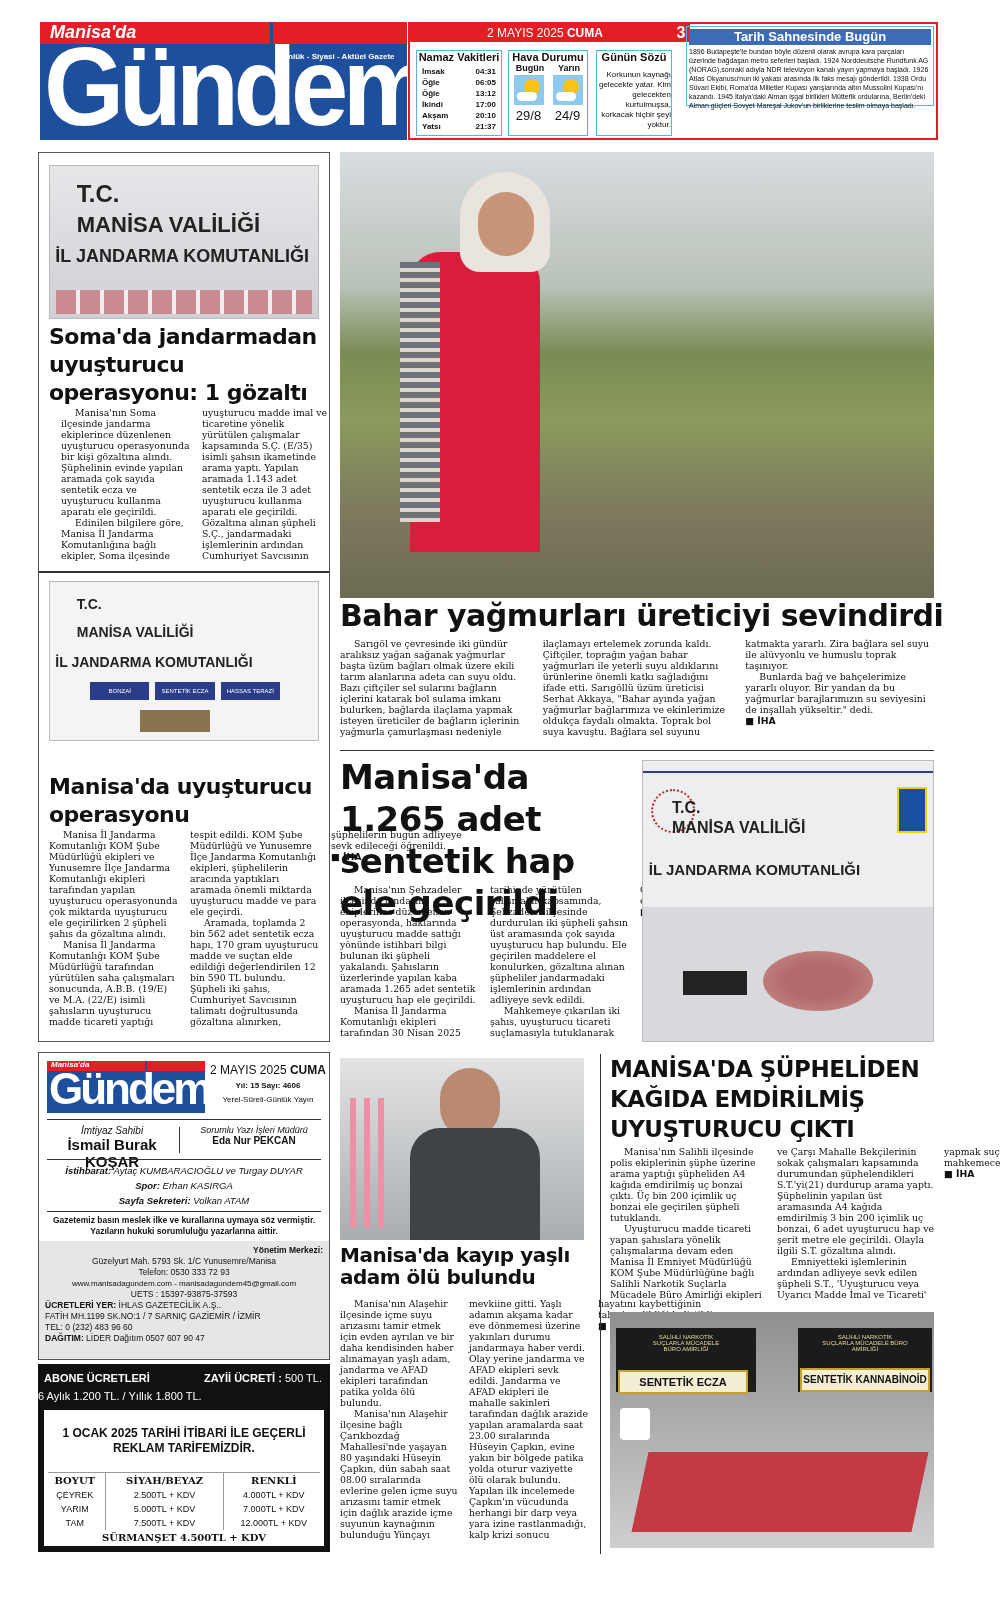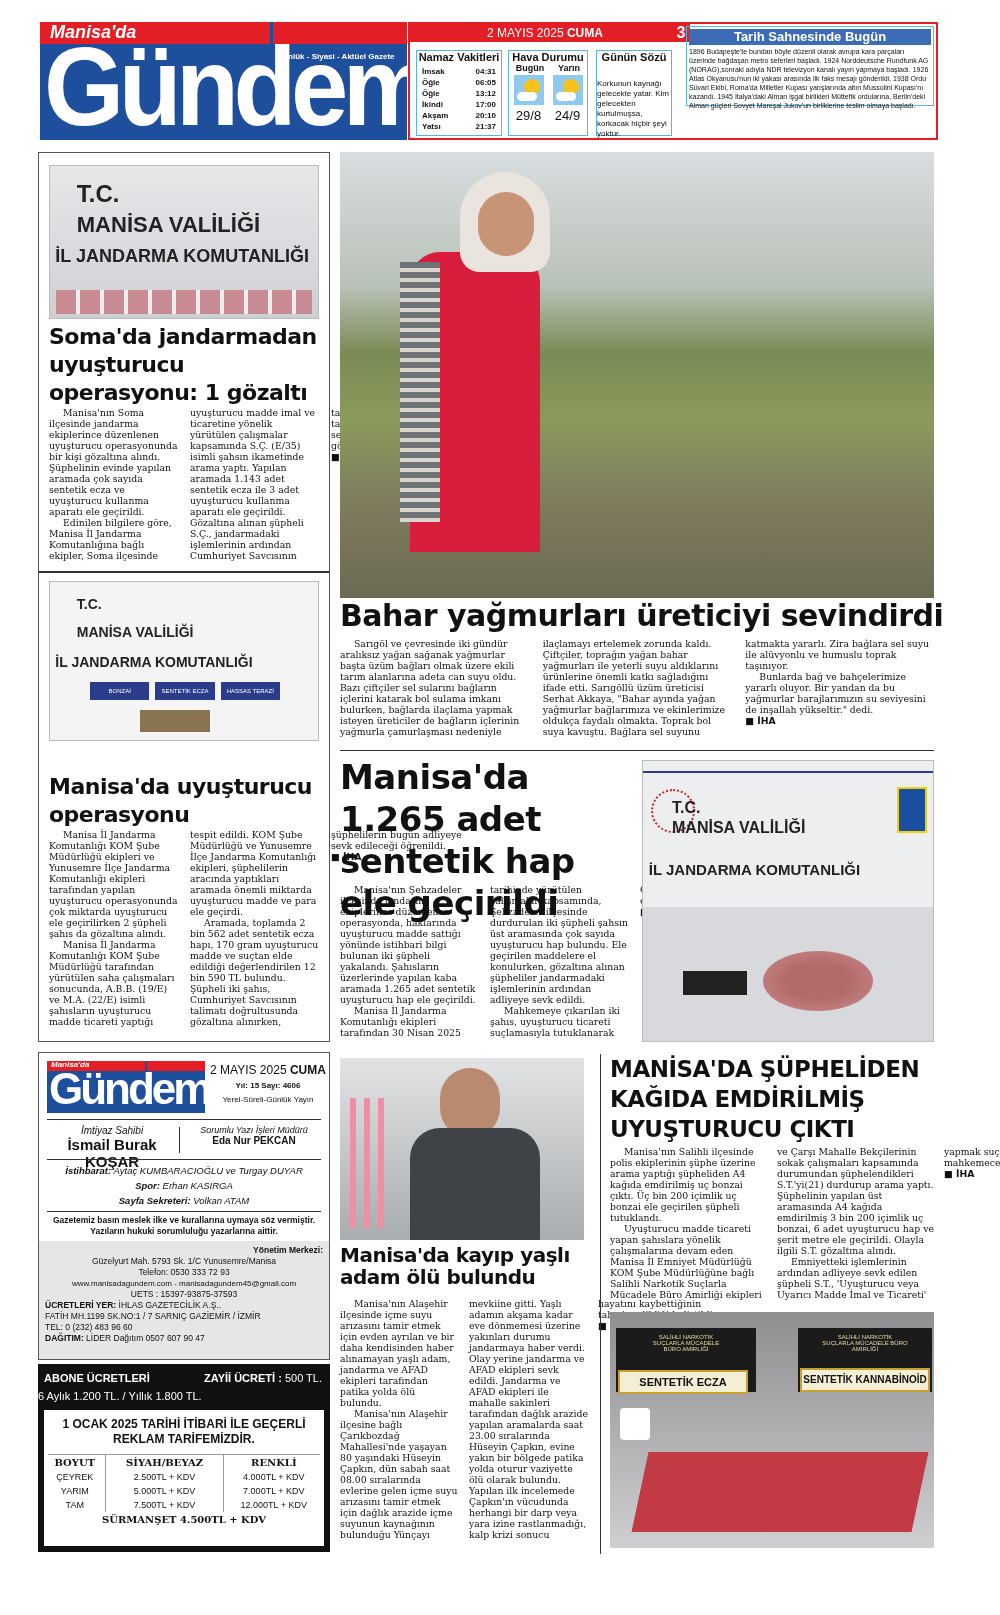--- a/index.html
+++ b/index.html
@@ -22,21 +22,21 @@
 .namaz table{font:bold 8px "Liberation Sans",sans-serif;width:100%;margin-top:2px;padding:0 3px}
 .namaz td:last-child{text-align:right}
 .hava{left:98px;width:80px}
 .hava .days{display:flex;justify-content:space-around;font:bold 9px "Liberation Sans",sans-serif}
 .hava .icons{display:flex;justify-content:space-around;margin-top:2px}
 .wicon{width:30px;height:30px;background:#8ec9ee;position:relative}
 .wicon .sun{position:absolute;right:4px;top:4px;width:16px;height:16px;border-radius:50%;background:#f7c21b}
 .wicon .cloud{position:absolute;left:3px;bottom:4px;width:20px;height:9px;border-radius:6px;background:#fff}
 .hava .temps{display:flex;justify-content:space-around;font:13px "Liberation Sans",sans-serif;margin-top:3px}
 .soz{left:186px;width:76px}
-.soz p{font:8px/10px "Liberation Sans",sans-serif;text-align:left;margin-top:16px}
+.soz p{font:8px/10px "Liberation Sans",sans-serif;text-align:right;margin-top:7px}
 .tarih{position:absolute;left:276px;top:2px;width:248px;height:80px;border:1px solid #5ab4e0;padding:2px}
 .tarih h3{background:#3d6cb7;color:#fff;font:bold 13px "Liberation Sans",sans-serif;text-align:center;height:16px;line-height:16px}
 .tarih p{font:7px/9px "Liberation Sans",sans-serif;margin-top:2px}
 
 .leftbox{left:38px;top:152px;width:292px;height:890px;border:1px solid #555}
 .photo{background:linear-gradient(#e7e7ea,#cfd0d4);border:1px solid #bbb;overflow:hidden}
 .sign{position:absolute;left:10%;right:10%;text-align:left;font:bold 22px "Liberation Sans",sans-serif;color:#222}
 .headline{font-family:"DejaVu Sans",sans-serif;font-weight:bold;color:#111;letter-spacing:-0.5px}
 .body2{column-count:2;column-gap:10px;font:9.3px/11px "DejaVu Serif",serif;text-align:left}
 .body3{column-count:3;column-gap:14px;font:9.3px/11px "DejaVu Serif",serif}
@@ -135,21 +135,21 @@
 </div>
 
 <div class="abs leftbox">
   <div class="photo abs" style="left:10px;top:12px;width:270px;height:154px">
     <div class="sign" style="top:14px;font-size:24px">T.C.</div>
     <div class="sign" style="top:46px;font-size:22px">MANİSA VALİLİĞİ</div>
     <div class="sign" style="top:80px;font-size:18px;left:2%;right:2%">İL JANDARMA KOMUTANLIĞI</div>
     <div class="abs" style="left:6px;bottom:4px;right:6px;height:24px;background:repeating-linear-gradient(90deg,#c98a92 0 20px,#eee 20px 24px)"></div>
   </div>
   <div class="abs headline" style="left:10px;top:170px;width:280px;font-size:22px;line-height:28px">Soma'da jandarmadan uyuşturucu operasyonu: 1 gözaltı</div>
-  <div class="abs body2" style="left:10px;top:254px;width:272px;height:158px">
+  <div class="abs body2" style="left:22px;top:254px;width:272px;height:158px">
     <p>Manisa'nın Soma ilçesinde jandarma ekiplerince düzenlenen uyuşturucu operasyonunda bir kişi gözaltına alındı. Şüphelinin evinde yapılan aramada çok sayıda sentetik ecza ve uyuşturucu kullanma aparatı ele geçirildi.</p>
     <p>Edinilen bilgilere göre, Manisa İl Jandarma Komutanlığına bağlı ekipler, Soma ilçesinde uyuşturucu madde imal ve ticaretine yönelik yürütülen çalışmalar kapsamında S.Ç. (E/35) isimli şahsın ikametinde arama yaptı. Yapılan aramada 1.143 adet sentetik ecza ile 3 adet uyuşturucu kullanma aparatı ele geçirildi. Gözaltına alınan şüpheli S.Ç., jandarmadaki işlemlerinin ardından Cumhuriyet Savcısının talimatıyla 01 Mayıs tarihinde adli makamlara sevk edilmek üzere gözaltına alındı.</p>
     <span class="iha">■ İHA</span>
   </div>
   <div class="abs hr" style="left:0;right:0;top:418px"></div>
 
   <div class="photo abs" style="left:10px;top:428px;width:270px;height:160px;background:#f4f4f4">
     <div class="sign" style="top:14px;font-size:14px">T.C.</div>
     <div class="sign" style="top:42px;font-size:14px">MANİSA VALİLİĞİ</div>
     <div class="sign" style="top:72px;font-size:14px;left:2%;right:2%">İL JANDARMA KOMUTANLIĞI</div>
@@ -239,21 +239,21 @@
     <div>TEL: 0 (232) 483 96 60</div>
     <div><b>DAĞITIM:</b> <span>LİDER Dağıtım 0507 607 90 47</span></div>
   </div>
 </div>
 
 <div class="abs abone">
   <div class="abs" style="left:6px;top:8px;color:#fff;font:bold 11px 'Liberation Sans',sans-serif">ABONE ÜCRETLERİ</div>
   <div class="abs" style="right:8px;top:8px;color:#fff;font:11px 'Liberation Sans',sans-serif"><b>ZAYİİ ÜCRETİ :</b> <span>500 TL.</span></div>
   <div class="abs" style="left:0;right:0;top:26px;color:#fff;text-align:left;font:11px 'Liberation Sans',sans-serif">6 Aylık 1.200 TL.   /   Yıllık 1.800 TL.</div>
   <div class="tarife">
-    <div style="text-align:center;font:bold 12px/15px 'Liberation Sans',sans-serif;padding:7px 10px">1 OCAK 2025 TARİHİ İTİBARİ İLE GEÇERLİ REKLAM TARİFEMİZDİR.</div>
+    <div style="text-align:center;font:bold 12px/15px 'Liberation Sans',sans-serif;padding:16px 10px">1 OCAK 2025 TARİHİ İTİBARİ İLE GEÇERLİ REKLAM TARİFEMİZDİR.</div>
     <div style="height:1px;background:#999;margin:0 4px"></div>
     <table>
       <tbody>
           <tr>
             <th>BOYUT</th>
             <th>SİYAH/BEYAZ</th>
             <th>RENKLİ</th>
           </tr>
       <tr>
             <td>ÇEYREK</td>

